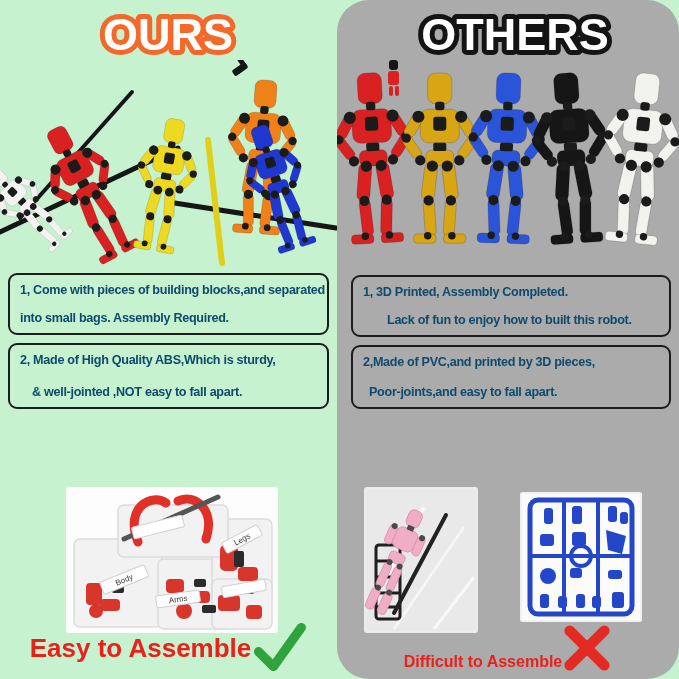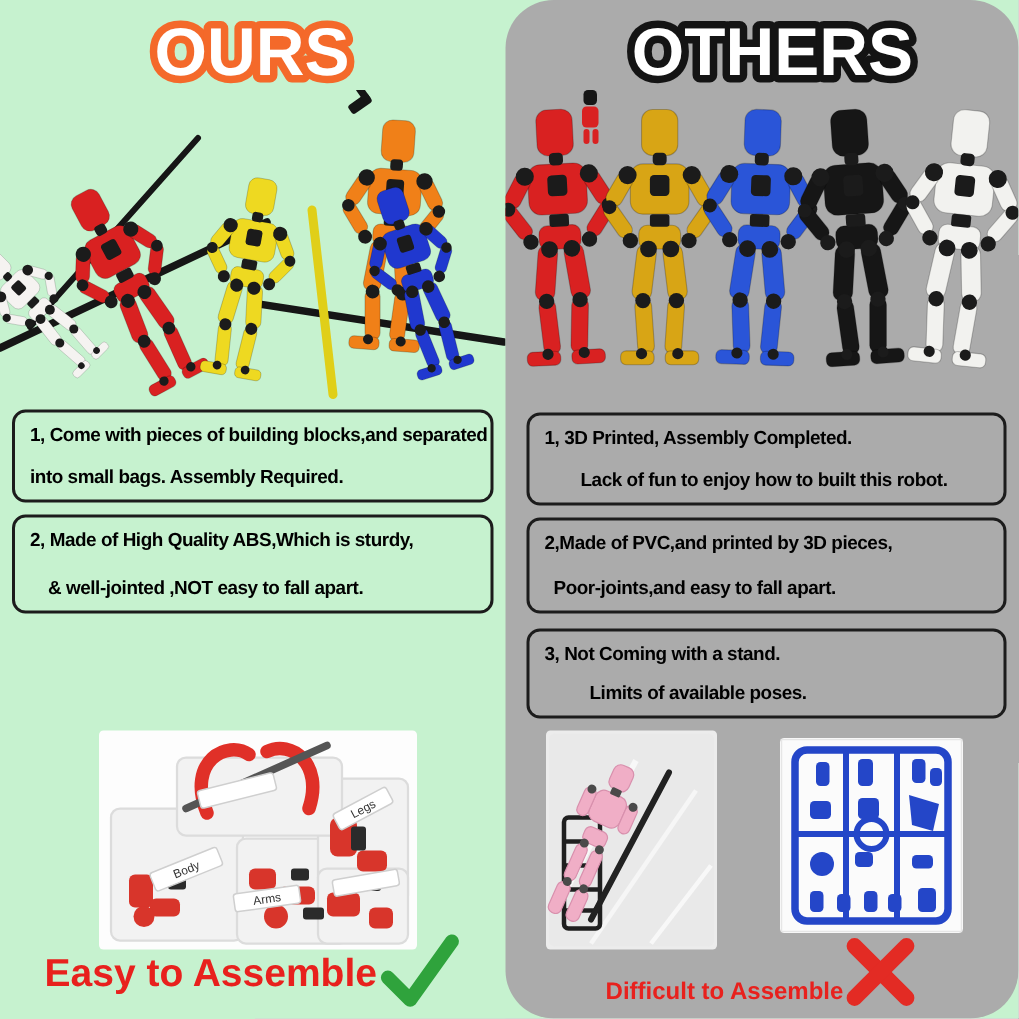--- a/index.html
+++ b/index.html
@@ -18,21 +18,21 @@
   .scene{position:absolute;left:0;display:block;}
   .scene-left{top:60px;width:337px;height:210px;}
   .scene-right{top:58px;width:342px;height:212px;}
 
   .c-white{color:#f5f3f1;} .c-red{color:#d92121;} .c-yellow{color:#eed921;}
   .c-orange{color:#f08018;} .c-blue{color:#2038cf;} .c-gold{color:#d8a515;}
   .c-royal{color:#2a55d8;} .c-black{color:#161616;} .c-offwhite{color:#f2f2ef;}
 
   .fbox{position:absolute;box-sizing:border-box;border:2px solid #1c1c1c;border-radius:9px;
     padding:7px 20px 7px 10px;display:flex;flex-direction:column;justify-content:space-between;
-    font-size:12.6px;font-weight:700;letter-spacing:-0.3px;color:#000000;white-space:nowrap;
+    font-size:12.6px;font-weight:700;letter-spacing:-0.3px;color:#0c4a6e;white-space:nowrap;
     overflow:hidden;line-height:1.3;}
   .panel-left .fbox{left:8px;width:321px;}
   .panel-right .fbox{left:14px;width:320px;}
   .bx1{top:273px;height:62px;}
   .bx2{top:343px;height:66px;}
   .bx3{top:419px;height:62px;}
   .panel-right .bx1{top:275px;height:62px;}
   .panel-right .bx2{top:345px;height:64px;}
   .panel-right .bx3{top:419px;height:60px;}
   .ind0{padding-left:0;} .ind6{padding-left:6px;} .ind12{padding-left:12px;}
@@ -247,24 +247,20 @@
     </svg>
 
     <div class="fbox bx1">
       <span class="ind0">1, 3D Printed, Assembly Completed.</span>
       <span class="ind24">Lack of fun to enjoy how to built this robot.</span>
     </div>
     <div class="fbox bx2">
       <span class="ind0">2,Made of PVC,and printed by 3D pieces,</span>
       <span class="ind6">Poor-joints,and easy to fall apart.</span>
     </div>
-    <div class="fbox bx3">
-      <span class="ind0">3, Not Coming with a  stand.</span>
-      <span class="ind30">Limits of available poses.</span>
-    </div>
 
     <div class="photo photo-bag" style="left:27px;">
       <svg viewBox="0 0 114 146">
         <rect x="2" y="2" width="110" height="142" rx="4" fill="#e9e9e9"></rect>
         <path d="M6 120 L60 20" stroke="#f8f8f8" stroke-width="4" fill="none"></path>
         <path d="M30 142 L100 40" stroke="#f6f6f6" stroke-width="3" fill="none"></path>
         <path d="M70 142 L110 90" stroke="#f8f8f8" stroke-width="3" fill="none"></path>
 
         <g stroke="#1f1f1f" stroke-width="3" fill="none">
           <rect x="12" y="58" width="24" height="74" rx="3"></rect>

